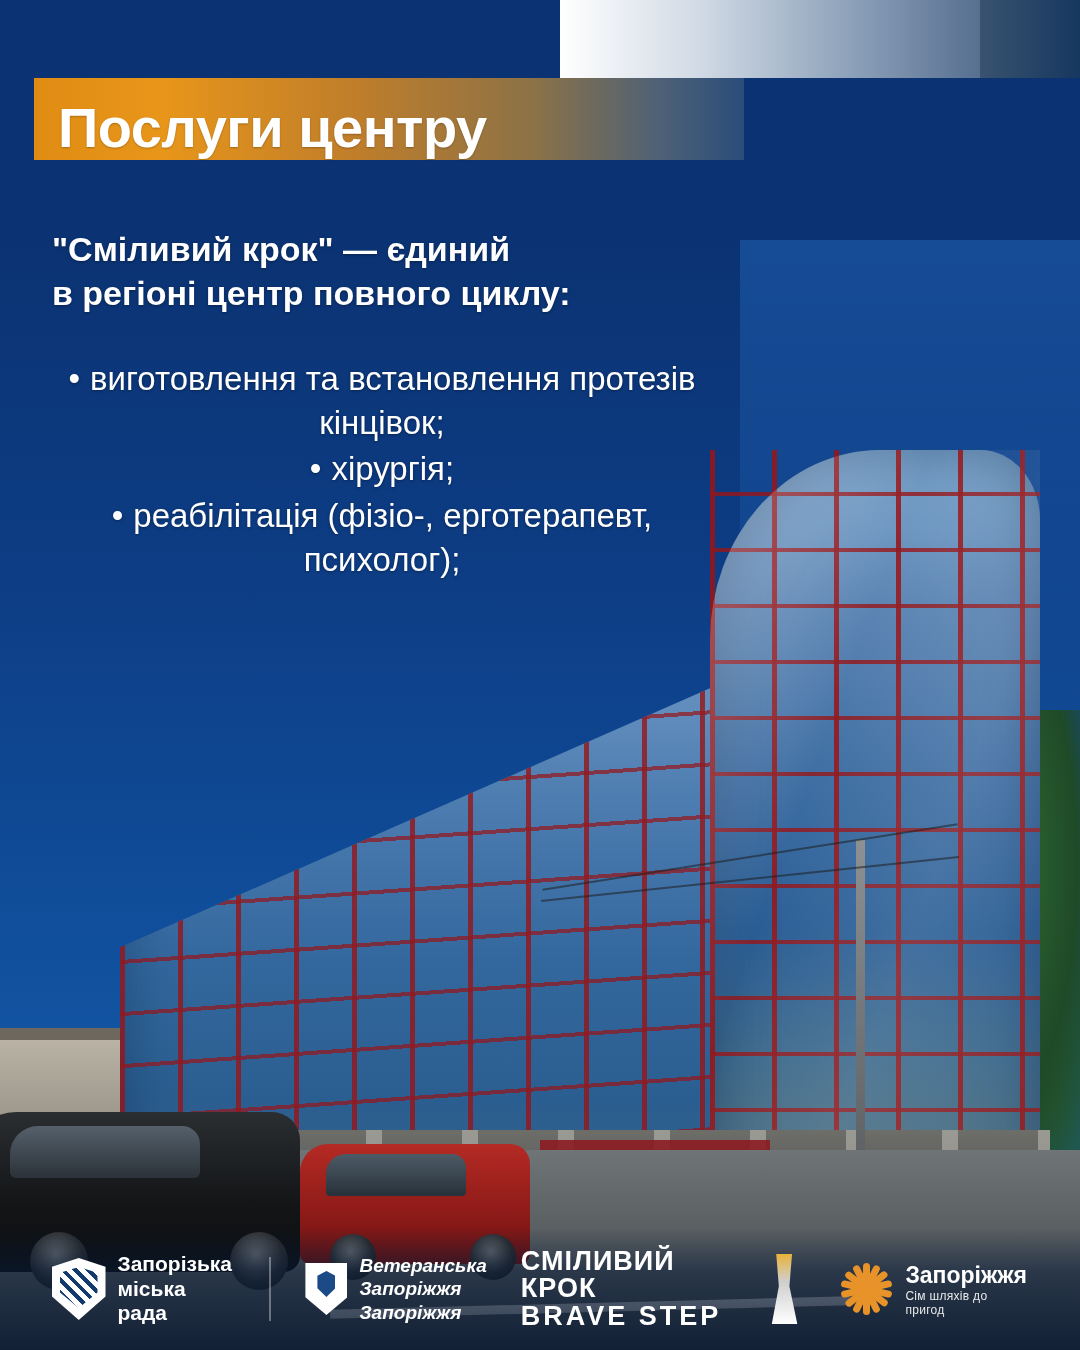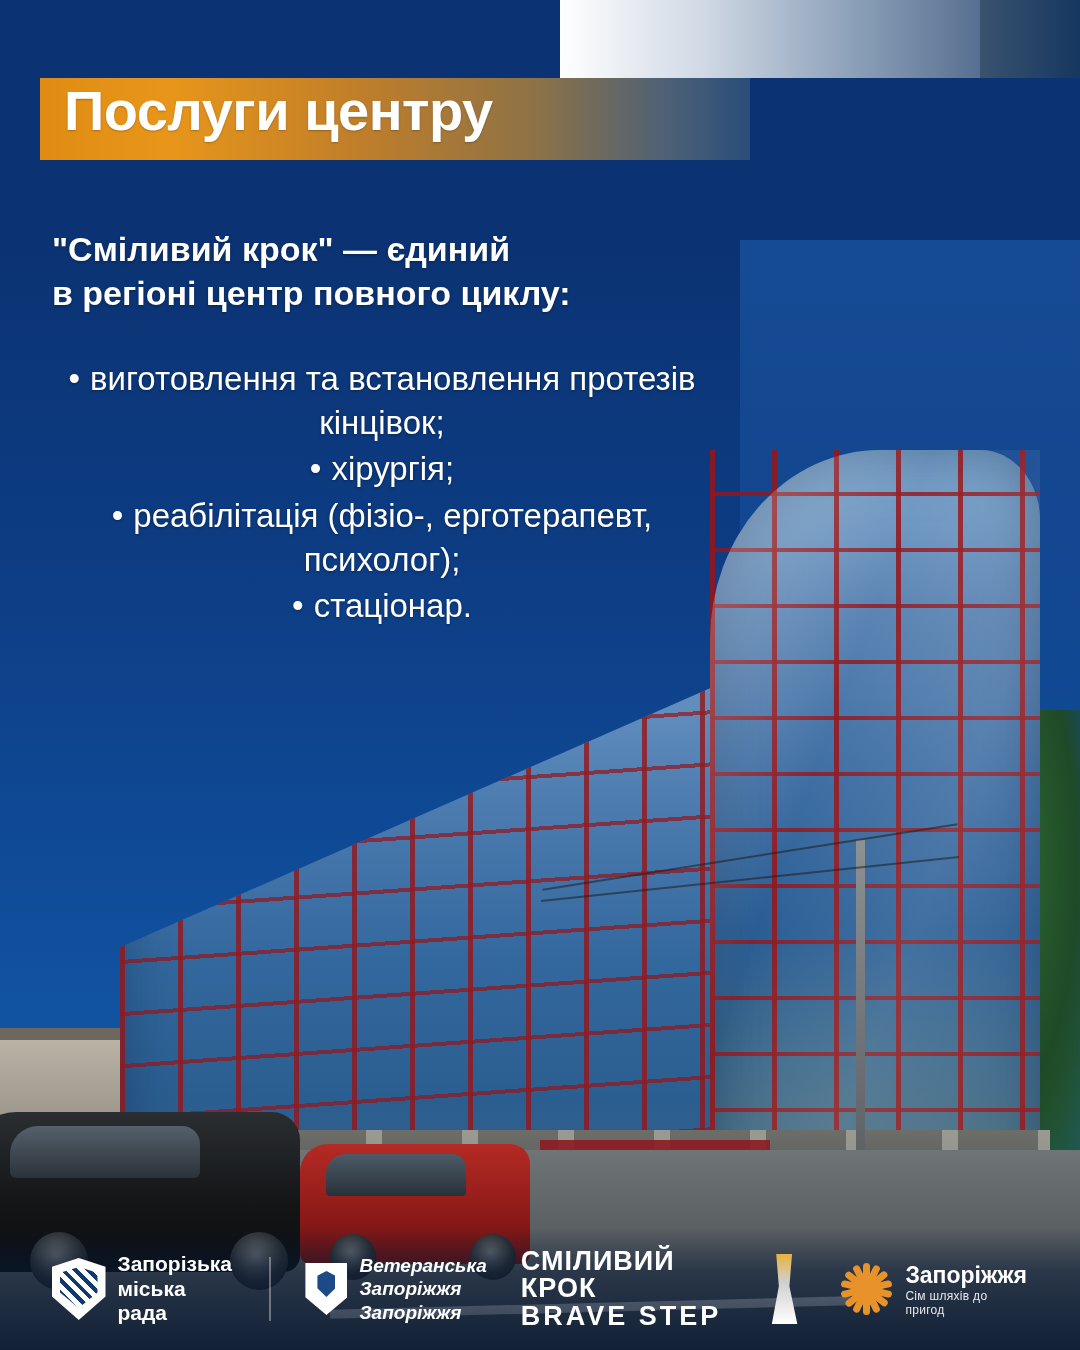--- a/index.html
+++ b/index.html
@@ -23,24 +23,24 @@
     background:linear-gradient(90deg,#ffffff 0%,#cfd8e4 28%,#8fa3bb 55%,#5d7595 78%,#2d4a74 100%);
   }
   .top-strip-right {
     position:absolute; top:0; left:980px;
     width:100px; height:78px;
     background:linear-gradient(90deg,#39536f 0%,#16375f 100%);
   }
 
   
   .header-ribbon {
-    position:absolute; top:78px; left:40px;
+    position:absolute; top:78px; left:34px;
     width:710px; height:82px;
     background:linear-gradient(90deg,#e08c14 0%,#e8961a 18%,#c07e2a 45%,#8d7246 70%,#4e6176 88%,#2a4d7a 100%);
-    display:flex; align-items:flex-start;
+    display:flex; align-items:flex-end;
   }
   .header-title {
     color:#ffffff;
     font-size:56px;
     font-weight:bold;
     letter-spacing:-0.5px;
     padding-left:24px;
     white-space:nowrap;
     text-shadow:0 1px 2px rgba(0,0,0,.25);
   }
@@ -328,23 +328,20 @@
     <div class="bullets">
       <div class="bullet">
         <span class="dot">•</span><span>виготовлення та встановлення протезів кінцівок;</span>
       </div>
       <div class="bullet">
         <span class="dot">•</span><span>хірургія;</span>
       </div>
       <div class="bullet">
         <span class="dot">•</span><span>реабілітація (фізіо-, ерготерапевт, психолог);</span>
       </div>
-      <div class="bullet">
-        <span class="dot">•</span><span>стаціонар.</span>
-      </div>
     </div>
   </div>
 
   <div class="footer">
 
     <div class="logo">
       <div class="crest"></div>
       <div class="logo-text">
         <div>Запорізька</div>
         <div>міська рада</div>

